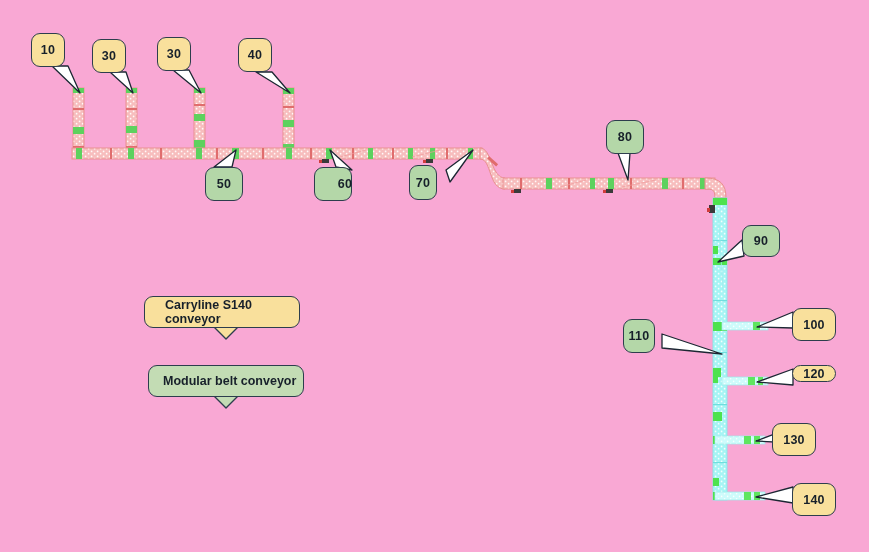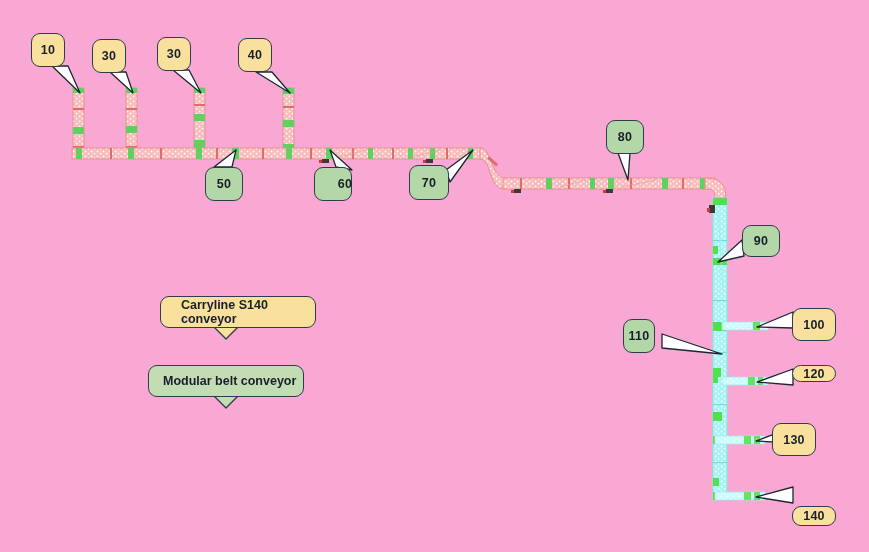--- a/index.html
+++ b/index.html
@@ -269,25 +269,25 @@
       <polygon points="214,396 238,396 226,408" fill="#c3dcb4"></polygon>
     </g>
   </svg>
 
   <div class="callout yellow" style="left:31px;top:33px;width:34px;height:34px;">10</div>
   <div class="callout yellow" style="left:92px;top:39px;width:34px;height:34px;">30</div>
   <div class="callout yellow" style="left:157px;top:37px;width:34px;height:34px;">30</div>
   <div class="callout yellow" style="left:238px;top:38px;width:34px;height:34px;">40</div>
   <div class="callout green" style="left:205px;top:167px;width:38px;height:34px;">50</div>
   <div class="callout green" style="left:314px;top:167px;width:38px;height:34px;padding-left:24px;">60</div>
-  <div class="callout green" style="left:409px;top:165px;width:40px;height:35px;">70</div>
+  <div class="callout green" style="left:409px;top:165px;width:28px;height:35px;">70</div>
   <div class="callout green" style="left:606px;top:120px;width:38px;height:34px;">80</div>
   <div class="callout green" style="left:742px;top:225px;width:38px;height:32px;">90</div>
   <div class="callout yellow" style="left:792px;top:308px;width:44px;height:33px;">100</div>
   <div class="callout green" style="left:623px;top:319px;width:32px;height:34px;">110</div>
   <div class="callout yellow" style="left:792px;top:365px;width:44px;height:17px;">120</div>
   <div class="callout yellow" style="left:772px;top:423px;width:44px;height:33px;">130</div>
-  <div class="callout yellow" style="left:792px;top:506px;width:44px;height:20px;">140</div>
-
-  <div class="legend yellow" style="left:160px;top:296px;width:156px;height:32px;padding-left:20px;">Carryline S140 conveyor</div>
+  <div class="callout yellow" style="left:792px;top:483px;width:44px;height:33px;">140</div>
+
+  <div class="legend yellow" style="left:144px;top:296px;width:156px;height:32px;padding-left:20px;">Carryline S140 conveyor</div>
   <div class="legend green" style="left:148px;top:365px;width:156px;height:32px;text-align:right;">Modular belt conveyor</div>
 
 </div>
 
 </body></html>

